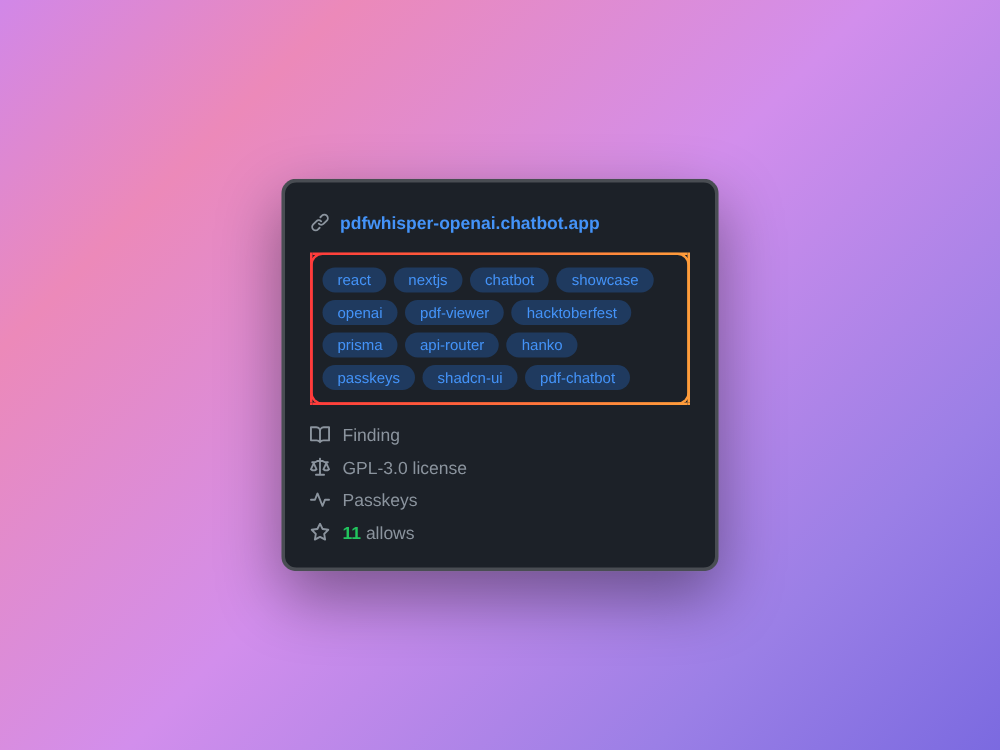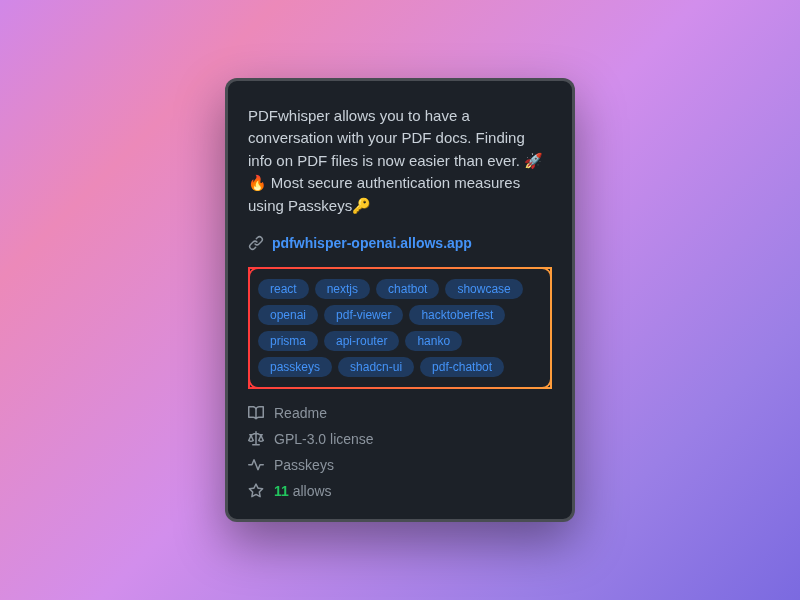--- a/index.html
+++ b/index.html
@@ -107,29 +107,28 @@
       font-weight: 600;
     }
     svg {
       fill: currentColor;
     }
   </style>
 </head>
 <body>
 
 <div class="card">
-  <p class="description">PDFwhisper allows you to have a conversation with your PDF docs. Finding info on PDF files is now easier than ever. 🚀🔥 Most secure authentication measures using Passkeys🔑</p>
 
   <div class="link-row">
     <span class="link-icon">
       <svg width="16" height="16" viewBox="0 0 16 16">
           <path d="M7.775 3.275a.75.75 0 0 0 1.06 1.06l1.25-1.25a2 2 0 1 1 2.83 2.83l-2.5 2.5a2 2 0 0 1-2.83 0 .75.75 0 0 0-1.06 1.06 3.5 3.5 0 0 0 4.95 0l2.5-2.5a3.5 3.5 0 0 0-4.95-4.95l-1.25 1.25Zm-4.69 9.64a2 2 0 0 1 0-2.83l2.5-2.5a2 2 0 0 1 2.83 0 .75.75 0 0 0 1.06-1.06 3.5 3.5 0 0 0-4.95 0l-2.5 2.5a3.5 3.5 0 0 0 4.95 4.95l1.25-1.25a.75.75 0 0 0-1.06-1.06l-1.25 1.25a2 2 0 0 1-2.83 0Z"></path>
         </svg>
     </span>
-    <span class="link-text">pdfwhisper-openai.allows.app</span>
+    <span class="link-text">pdfwhisper-openai.chatbot.app</span>
   </div>
 
   <div class="topics-container">
     <div class="topics">
       <span class="topic-pill">react</span>
       <span class="topic-pill">nextjs</span>
       <span class="topic-pill">chatbot</span>
       <span class="topic-pill">showcase</span>
       <span class="topic-pill">openai</span>
       <span class="topic-pill">pdf-viewer</span>
@@ -143,21 +142,21 @@
     </div>
   </div>
 
   <div class="meta-list">
     <div class="meta-item">
       <span class="meta-icon">
         <svg width="16" height="16" viewBox="0 0 16 16">
             <path d="M0 1.75A.75.75 0 0 1 .75 1h4.253c1.227 0 2.317.59 3 1.501A3.743 3.743 0 0 1 11.006 1h4.245a.75.75 0 0 1 .75.75v10.5a.75.75 0 0 1-.75.75h-4.507a2.25 2.25 0 0 0-1.591.659l-.622.621a.75.75 0 0 1-1.06 0l-.622-.621A2.25 2.25 0 0 0 5.258 13H.75a.75.75 0 0 1-.75-.75Zm7.251 10.324.004-5.073-.002-2.253A2.25 2.25 0 0 0 5.003 2.5H1.5v9h3.757a3.75 3.75 0 0 1 1.994.574ZM8.755 4.75l-.004 7.322a3.752 3.752 0 0 1 1.992-.572H14.5v-9h-3.495a2.25 2.25 0 0 0-2.25 2.25Z"></path>
           </svg>
       </span>
-      <span>Readme</span>
+      <span>Finding</span>
     </div>
     <div class="meta-item">
       <span class="meta-icon">
         <svg width="16" height="16" viewBox="0 0 16 16">
             <path d="M8.75.75V2h.985c.304 0 .603.08.867.231l1.29.736c.038.022.08.033.124.033h2.234a.75.75 0 0 1 0 1.5h-.427l2.111 4.692a.75.75 0 0 1-.154.838l-.53-.53.529.531-.001.002-.002.002-.006.006-.006.005-.01.01-.045.04c-.21.176-.441.327-.686.45C14.556 10.78 13.88 11 13 11c-.88 0-1.556-.22-2.023-.454a3.515 3.515 0 0 1-.686-.45l-.045-.04-.016-.015-.006-.006-.004-.004v-.001a.75.75 0 0 1-.154-.838L12.178 4.5h-.162c-.305 0-.604-.079-.868-.231l-1.29-.736a.245.245 0 0 0-.124-.033H8.75V13h2.5a.75.75 0 0 1 0 1.5h-6.5a.75.75 0 0 1 0-1.5h2.5V3.5h-.984a.245.245 0 0 0-.124.033l-1.289.737c-.265.15-.564.23-.869.23h-.162l2.112 4.692a.75.75 0 0 1-.154.838l-.53-.53.529.531-.001.002-.002.002-.006.006-.016.015-.045.04c-.21.176-.441.327-.686.45C4.556 10.78 3.88 11 3 11c-.88 0-1.556-.22-2.023-.454a3.515 3.515 0 0 1-.686-.45l-.045-.04-.016-.015-.006-.006-.004-.004v-.001a.75.75 0 0 1-.154-.838L2.178 4.5H1.75a.75.75 0 0 1 0-1.5h2.234a.249.249 0 0 0 .125-.033l1.288-.737c.265-.15.564-.23.869-.23h.984V.75a.75.75 0 0 1 1.5 0Zm2.945 8.477c.285.135.718.273 1.305.273s1.02-.138 1.305-.273L13 6.327Zm-10 0c.285.135.718.273 1.305.273s1.02-.138 1.305-.273L3 6.327Z"></path>
           </svg>
       </span>
       <span>GPL-3.0 license</span>
     </div>
     <div class="meta-item">

